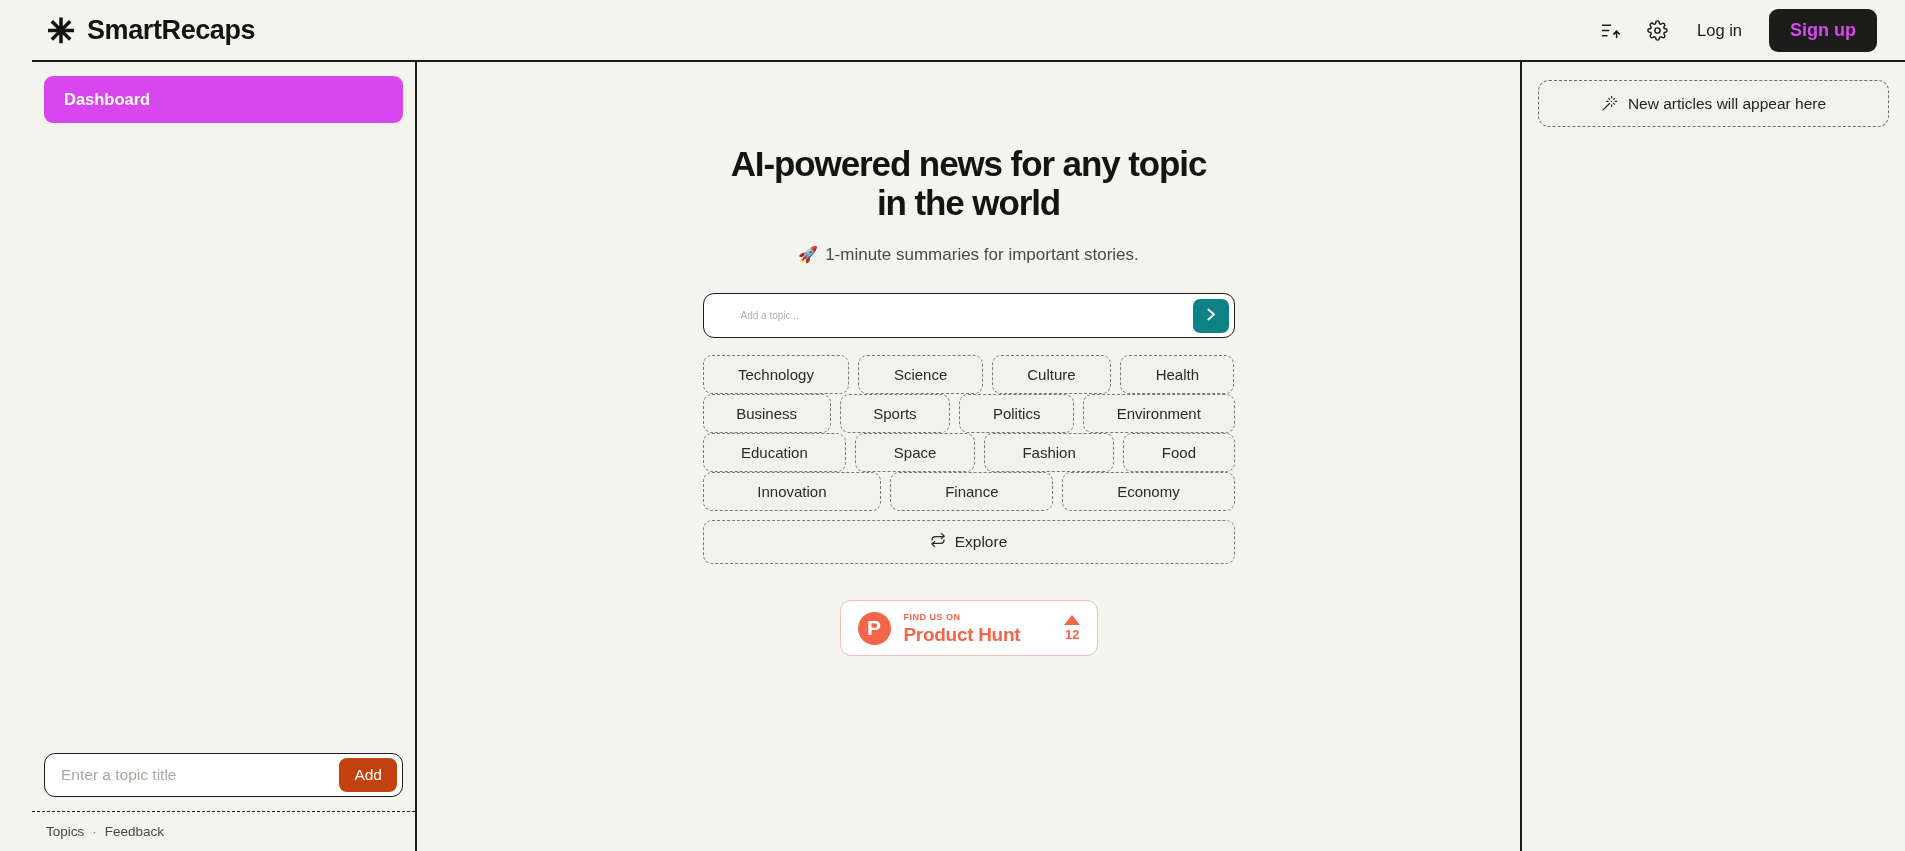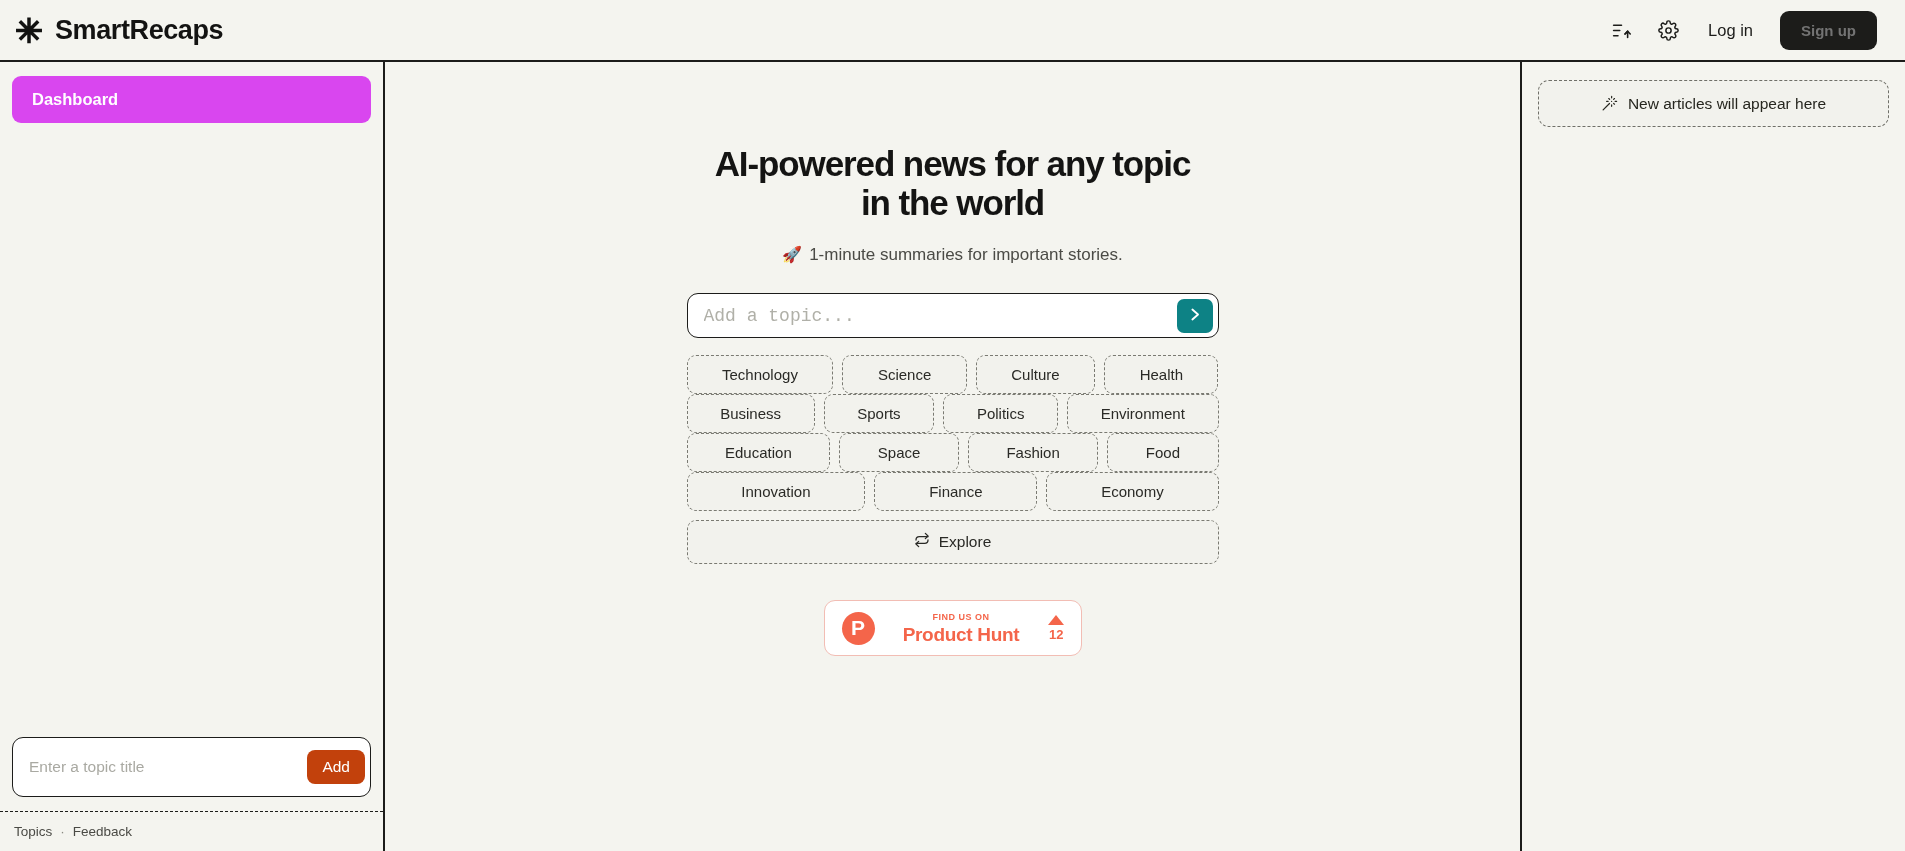--- a/index.html
+++ b/index.html
@@ -16,20 +16,21 @@
     color: #1c1c1a;
     -webkit-font-smoothing: antialiased;
   }
 
   .app {
     width: 1905px;
     height: 851px;
     display: flex;
     flex-direction: column;
     background: #f4f4ef;
+    padding-left: 32px;
   }
 
   
   .header {
     height: 62px;
     flex: 0 0 62px;
     border-bottom: 2px solid #1c1c1a;
     display: flex;
     align-items: center;
     justify-content: space-between;
@@ -81,22 +82,22 @@
   .login-link {
     font-size: 16.5px;
     color: #1c1c1a;
     text-decoration: none;
     cursor: pointer;
     padding: 4px 6px;
   }
 
   .signup-btn {
     background: #1c1c1a;
-    color: #737373;
-    font-size: 15px;
+    color: #d946ef;
+    font-size: 18px;
     font-weight: 600;
     border: none;
     border-radius: 9px;
     padding: 11px 21px;
     cursor: pointer;
     font-family: inherit;
   }
 
   
   .body-row {
@@ -136,21 +137,21 @@
     padding: 0 12px 14px 12px;
   }
 
   .add-topic-wrap {
     display: flex;
     align-items: center;
     background: #ffffff;
     border: 1.5px solid #1c1c1a;
     border-radius: 11px;
     padding: 4px 5px 4px 0;
-    height: 60px;
+    height: 44px;
   }
 
   .add-topic-input {
     flex: 1 1 auto;
     border: none;
     outline: none;
     background: transparent;
     font-family: inherit;
     font-size: 15.5px;
     color: #1c1c1a;
@@ -242,25 +243,26 @@
     border-radius: 11px;
     height: 45px;
     padding-right: 5px;
   }
 
   .search-input {
     flex: 1 1 auto;
     border: none;
     outline: none;
     background: transparent;
-    font-family: Liberation Mono, monospace;
-    font-size: 18px;
+    font-family: Liberation Sans, sans-serif;
+    font-size: 10px;
     color: #1c1c1a;
     padding: 0 12px 0 16px;
     height: 100%;
+    margin-left: 21px;
   }
 
   .search-input::placeholder { color: #b0b0a8; }
 
   .search-go {
     width: 36px;
     height: 34px;
     background: #0d8285;
     border: none;
     border-radius: 7px;
@@ -341,21 +343,21 @@
     color: #ffffff;
     display: flex;
     align-items: center;
     justify-content: center;
     font-size: 21px;
     font-weight: 700;
     font-family: "Liberation Sans", sans-serif;
     flex: 0 0 33px;
   }
 
-  .ph-text { display: flex; flex-direction: column; line-height: 1; flex: 1 1 auto; text-align: center; }
+  .ph-text { display: flex; flex-direction: column; line-height: 1; flex: 1 1 auto; }
 
   .ph-kicker {
     font-size: 9px;
     font-weight: 700;
     letter-spacing: 0.5px;
     color: #f4654a;
     margin-bottom: 3px;
   }
 
   .ph-name {

